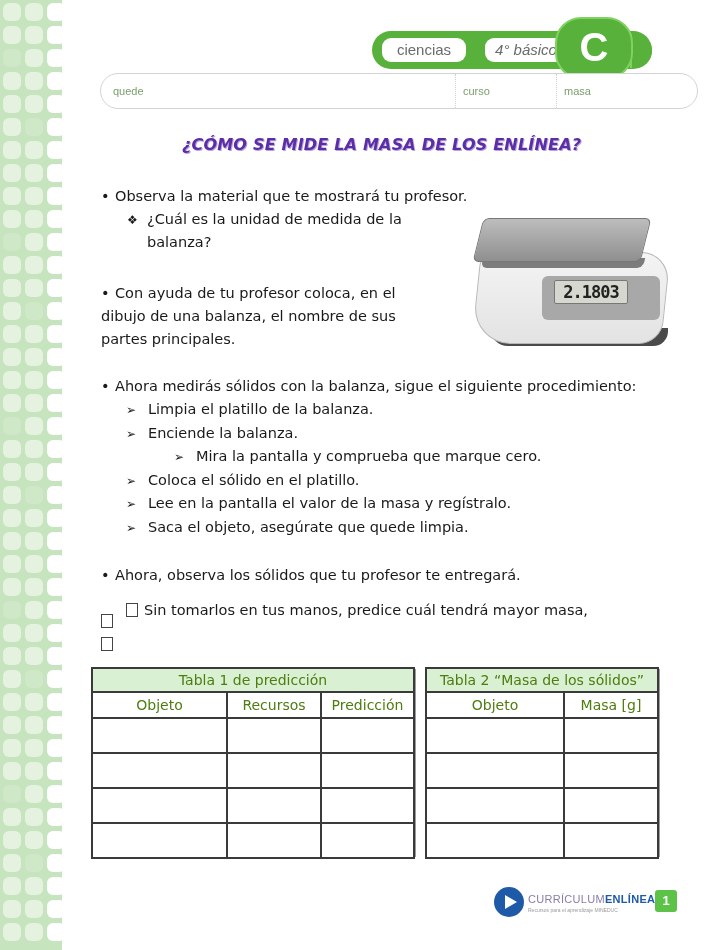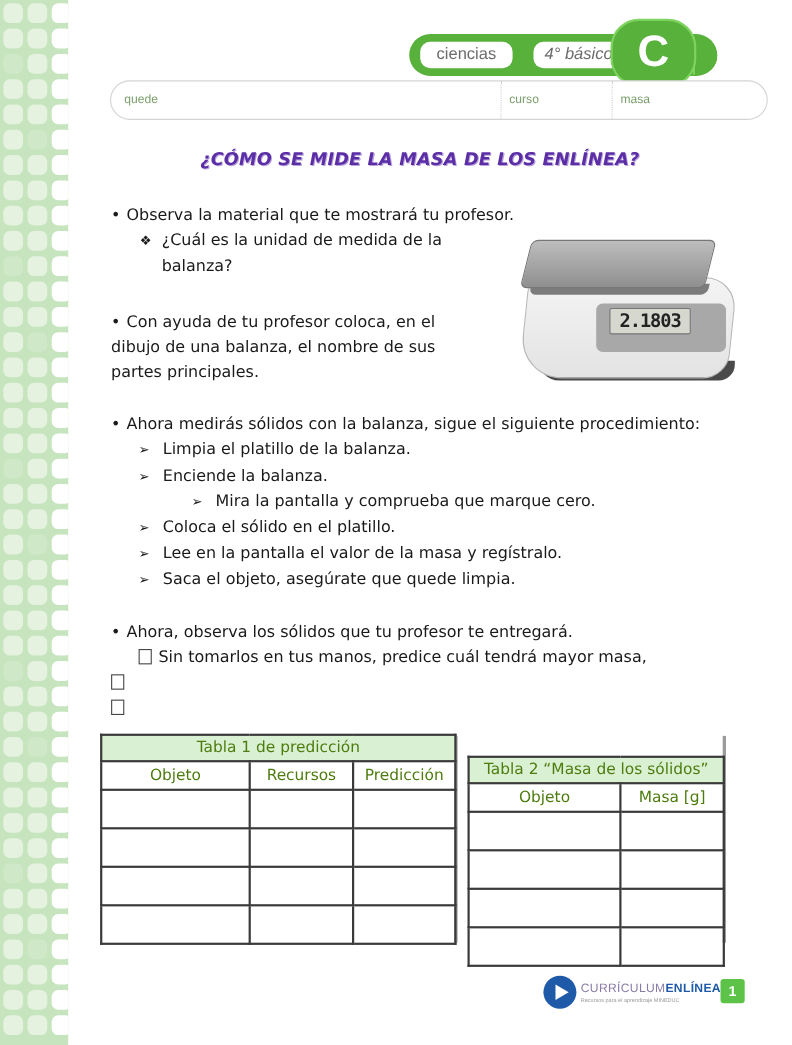--- a/index.html
+++ b/index.html
@@ -110,21 +110,21 @@
     position: absolute; border-collapse: collapse; table-layout: fixed;
     font-family: "DejaVu Sans", sans-serif; font-size: 14px; color: #4d7c0f;
   }
   table.ws td, table.ws th {
     border: 2px solid #3a3a3a; text-align: center; font-weight: normal;
   }
   table.ws .cap { background: #d9f0d2; height: 24px; line-height: 22px; }
   table.ws .hdr { height: 26px; line-height: 24px; }
   table.ws .cell { height: 35px; }
   #t1 { left: 91px; top: 667px; width: 322px; }
-  #t2 { left: 425px; top: 687px; width: 232px; }
+  #t2 { left: 425px; top: 667px; width: 232px; }
   .tbl-shadow {
     position: absolute; background: #9c9c9c;
   }
 
   
   .footer-logo { position: absolute; left: 494px; top: 887px; width: 30px; height: 30px;
     border-radius: 50%; background: #1e5aa8; }
   .footer-logo::after { content: ""; position: absolute; left: 11px; top: 8px;
     border-left: 12px solid #ffffff; border-top: 7px solid transparent; border-bottom: 7px solid transparent; }
   .footer-brand { position: absolute; left: 528px; top: 893px; font-family: "Liberation Sans", sans-serif;
@@ -314,21 +314,21 @@
     <div class="txt" style="left: 126px; top: 445px; margin-left: 48px;"><span class="arrow-bullet">➢</span><span>Mira la pantalla y comprueba que marque cero.</span></div>
     <div class="txt" style="left: 126px; top: 468.5px;"><span class="arrow-bullet">➢</span><span>Coloca el sólido en el platillo.</span></div>
     <div class="txt" style="left: 126px; top: 492px;"><span class="arrow-bullet">➢</span><span>Lee en la pantalla el valor de la masa y regístralo.</span></div>
     <div class="txt" style="left: 126px; top: 515.5px;"><span class="arrow-bullet">➢</span><span>Saca el objeto, asegúrate que quede limpia.</span></div>
   </div>
 
 <div class="txt" style="left:101px; top:564px;">
   <span class="bullet-dot">•</span><span>Ahora, observa los sólidos que tu profesor te entregará.</span>
 </div>
 <div id="s4items">
-    <div class="txt" style="left: 101px; top: 587px; padding-left: 25px;"><span class="box-bullet"></span><span>Sin tomarlos en tus manos, predice cuál tendrá mayor masa,</span></div>
+    <div class="txt" style="left: 101px; top: 599px; padding-left: 25px;"><span class="box-bullet"></span><span>Sin tomarlos en tus manos, predice cuál tendrá mayor masa,</span></div>
     <div class="txt" style="left: 101px; top: 610px;"><span class="box-bullet"></span></div>
     <div class="txt" style="left: 101px; top: 633px;"><span class="box-bullet"></span></div>
   </div>
 
 <div class="tbl-shadow" style="left:413px; top:669px; width:3px; height:188px;"></div>
 <table class="ws" id="t1">
   <colgroup>
       <col style="width:135px">
       <col style="width:94px">
       <col style="width:93px">

